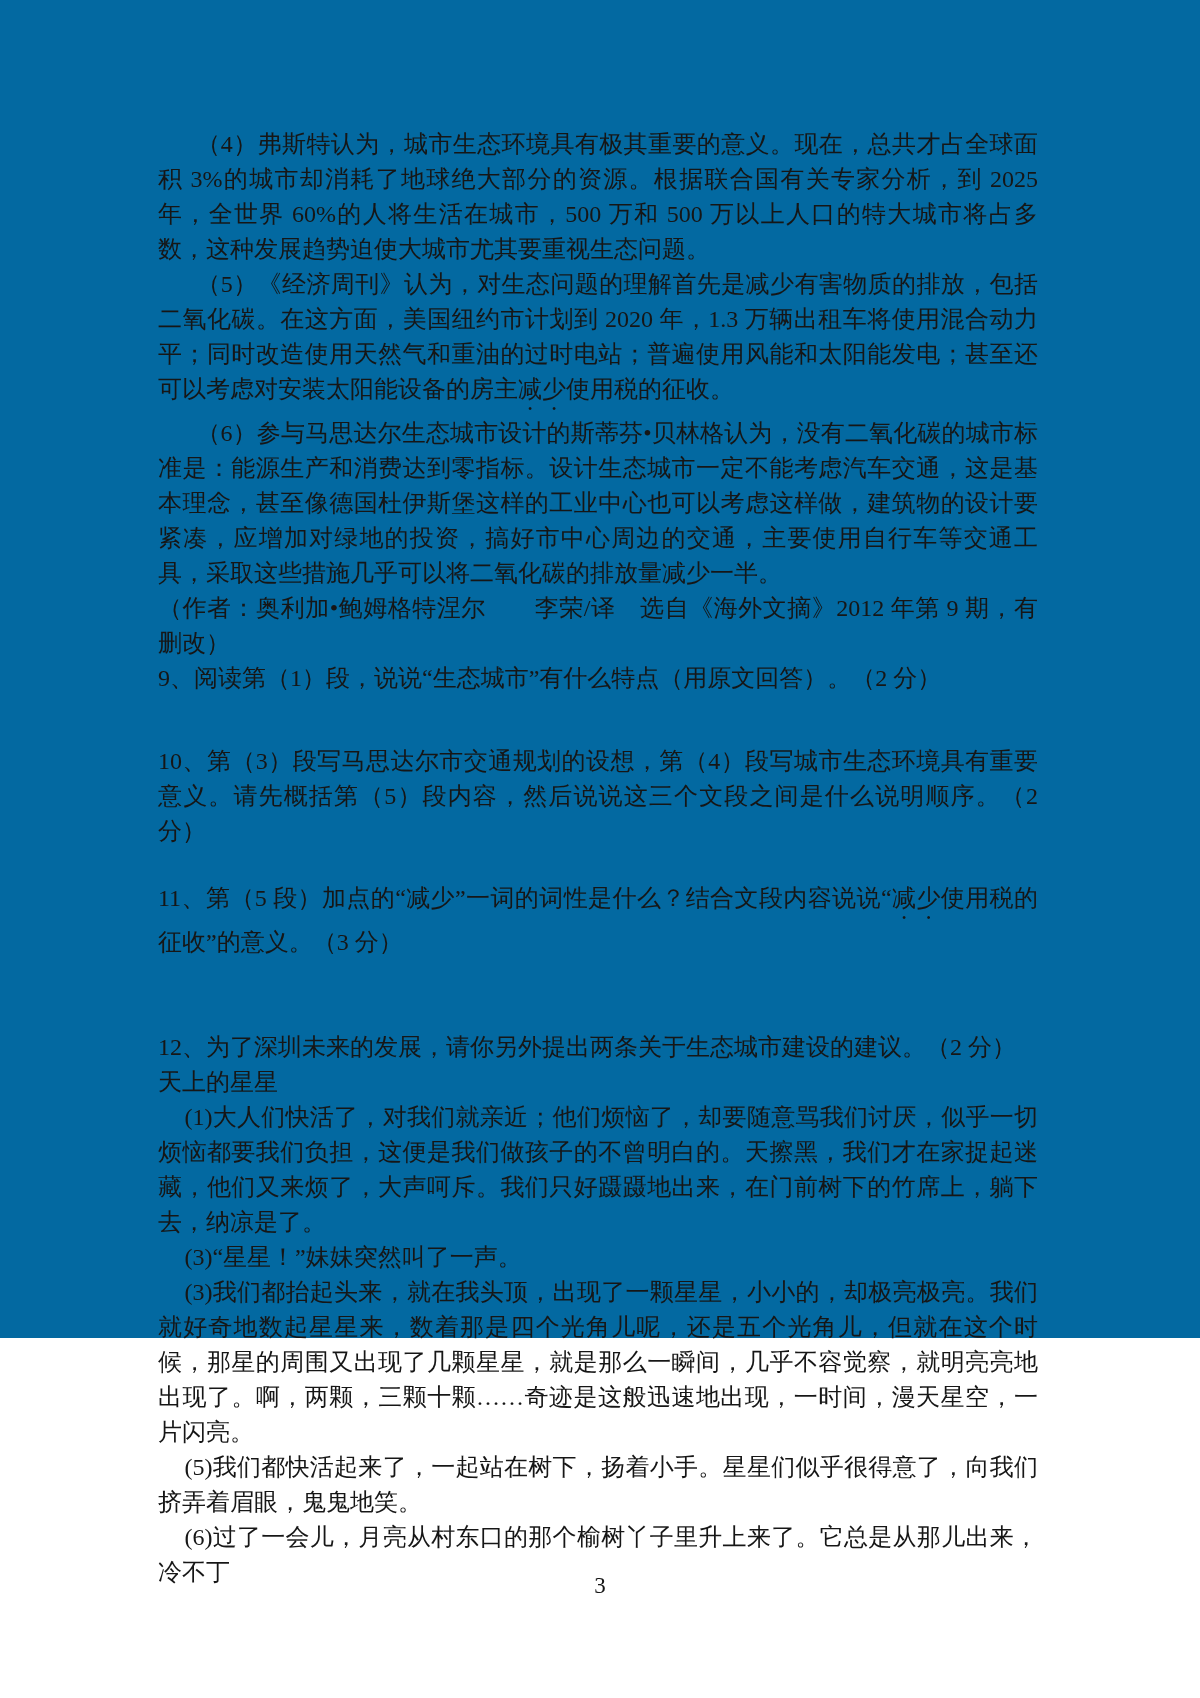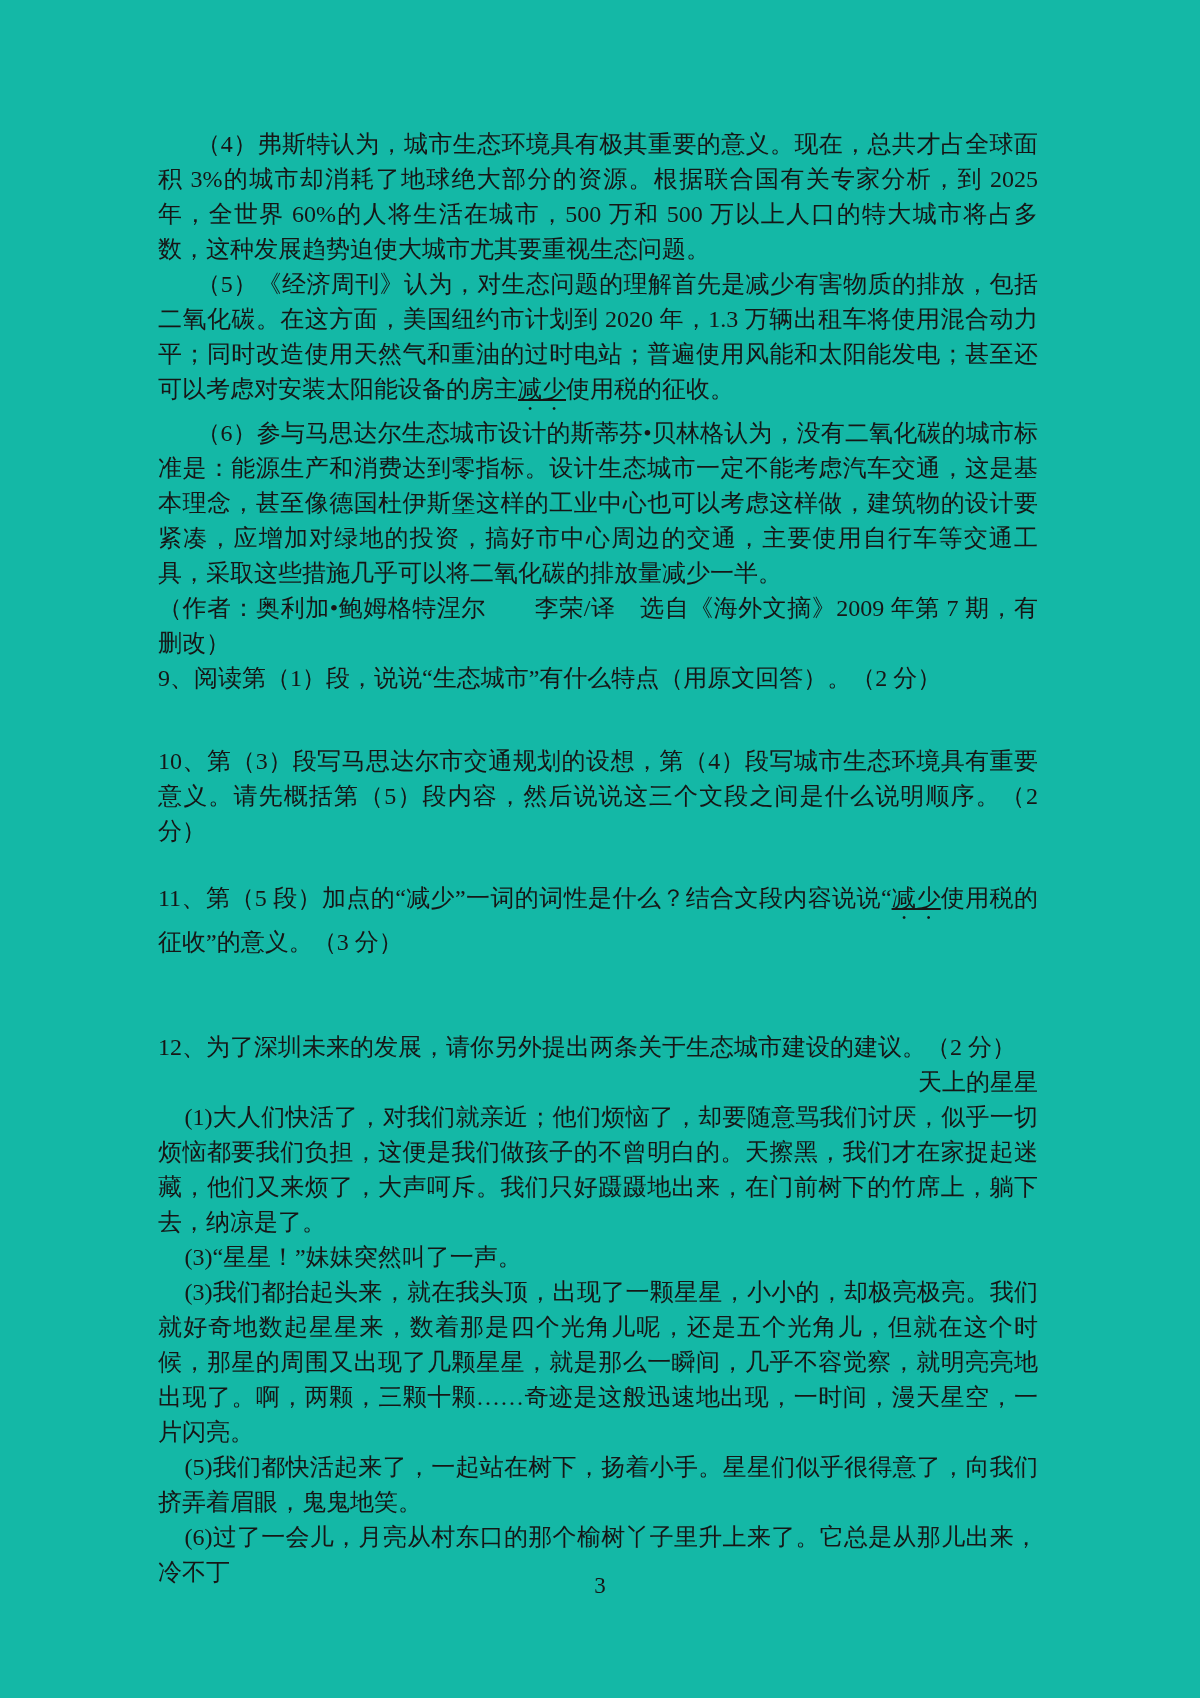--- a/index.html
+++ b/index.html
@@ -12,22 +12,22 @@
     height: 1698px;
     position: relative;
     font-family: "Liberation Serif", "DejaVu Serif", serif;
     color: #161616;
     overflow: hidden;
   }
   .page {
     position: absolute;
     left: 0; top: 0;
     width: 1200px;
-    height: 1698px;
-    background: #14b8a6;
+    height: 1338px;
+    background: #0369a1;
   }
   .content {
     position: absolute;
     left: 158px;
     top: 127px;
     width: 880px;
     font-size: 24px;
     line-height: 35px;
     text-align: justify;
   }
@@ -37,29 +37,28 @@
   .no-indent { text-indent: 0; }
   .q-gap-1 { margin-top: 48px; }
   .q-gap-2 { margin-top: 32px; }
   .q-gap-3 { margin-top: 70px; }
   .sec2-header {
     margin-top: 65px;
     font-weight: bold;
     text-indent: 0;
   }
   .sec2-title {
-    text-align: right;
+    text-align: left;
     text-indent: 0;
   }
   .emph {
     -webkit-text-emphasis: filled dot;
     -webkit-text-emphasis-position: under right;
     text-emphasis: filled dot;
     text-emphasis-position: under right;
-    text-decoration: underline;
   }
   .page-number {
     position: absolute;
     top: 1572px;
     left: 0;
     width: 1200px;
     text-align: center;
     font-size: 23px;
     line-height: 28px;
   }
@@ -69,21 +68,21 @@
 
 <div class="page">
   <div class="content">
 
     <p class="indent-lg">（4）弗斯特认为，城市生态环境具有极其重要的意义。现在，总共才占全球面积 3%的城市却消耗了地球绝大部分的资源。根据联合国有关专家分析，到 2025 年，全世界 60%的人将生活在城市，500 万和 500 万以上人口的特大城市将占多数，这种发展趋势迫使大城市尤其要重视生态问题。</p>
 
     <p class="indent-lg"><span>（5）《经济周刊》认为，对生态问题的理解首先是减少有害物质的排放，包括二氧化碳。在这方面，美国纽约市计划到 2020 年，1.3 万辆出租车将使用混合动力平；同时改造使用天然气和重油的过时电站；普遍使用风能和太阳能发电；甚至还可以考虑对安装太阳能设备的房主</span><span class="emph">减少</span><span>使用税的征收。</span></p>
 
     <p class="indent-lg">（6）参与马思达尔生态城市设计的斯蒂芬•贝林格认为，没有二氧化碳的城市标准是：能源生产和消费达到零指标。设计生态城市一定不能考虑汽车交通，这是基本理念，甚至像德国杜伊斯堡这样的工业中心也可以考虑这样做，建筑物的设计要紧凑，应增加对绿地的投资，搞好市中心周边的交通，主要使用自行车等交通工具，采取这些措施几乎可以将二氧化碳的排放量减少一半。</p>
 
-    <p class="no-indent">（作者：奥利加•鲍姆格特涅尔　　李荣/译　选自《海外文摘》2009 年第 7 期，有删改）</p>
+    <p class="no-indent">（作者：奥利加•鲍姆格特涅尔　　李荣/译　选自《海外文摘》2012 年第 9 期，有删改）</p>
 
     <p class="no-indent">9、阅读第（1）段，说说“生态城市”有什么特点（用原文回答）。（2 分）</p>
 
     <p class="no-indent q-gap-1">10、第（3）段写马思达尔市交通规划的设想，第（4）段写城市生态环境具有重要意义。请先概括第（5）段内容，然后说说这三个文段之间是什么说明顺序。（2 分）</p>
 
     <p class="no-indent q-gap-2"><span>11、第（5 段）加点的“减少”一词的词性是什么？结合文段内容说说“</span><span class="emph">减少</span><span>使用税的征收”的意义。（3 分）</span></p>
 
     <p class="no-indent q-gap-3">12、为了深圳未来的发展，请你另外提出两条关于生态城市建设的建议。（2 分）</p>
 
 

